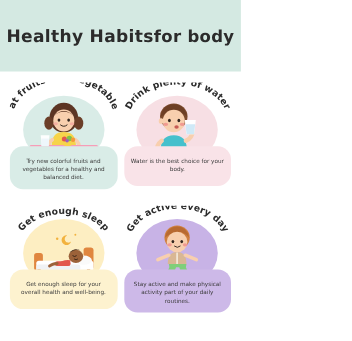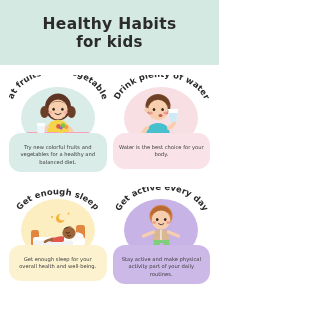--- a/index.html
+++ b/index.html
@@ -24,21 +24,21 @@
 
   
   .header {
     position: absolute;
     left: 0;
     top: 0;
     width: 219px;
     height: 65px;
     background: #d4e9e2;
     display: flex;
-    flex-direction: column;
+    flex-direction: row;
     align-items: center;
     justify-content: center;
     box-sizing: border-box;
     padding-top: 0;
   }
   .header-line {
     color: #2b2b2b;
     font-family: "DejaVu Sans", sans-serif;
     font-size: 15.5px;
     font-weight: 700;
@@ -145,21 +145,21 @@
   .card-4 .illo-circle { background: #c8b3e6; }
   .card-4 .caption     { background: #cdb9e8; }
 </style>
 </head>
 <body>
 
 <div class="poster">
 
   <div class="header">
     <div class="header-line l1">Healthy Habits</div>
-    <div class="header-line l2">for kids</div>
+    <div class="header-line l2">for body</div>
   </div>
 
   <div class="grid">
 
     <div class="card card-1">
       <div class="arc-title">
         <svg viewBox="0 0 102 26" preserveAspectRatio="xMidYMid meet">
           <defs>
             <path id="arc1" d="M 5,25 A 47,34 0 0 1 97,25" fill="none"></path>
           </defs>

